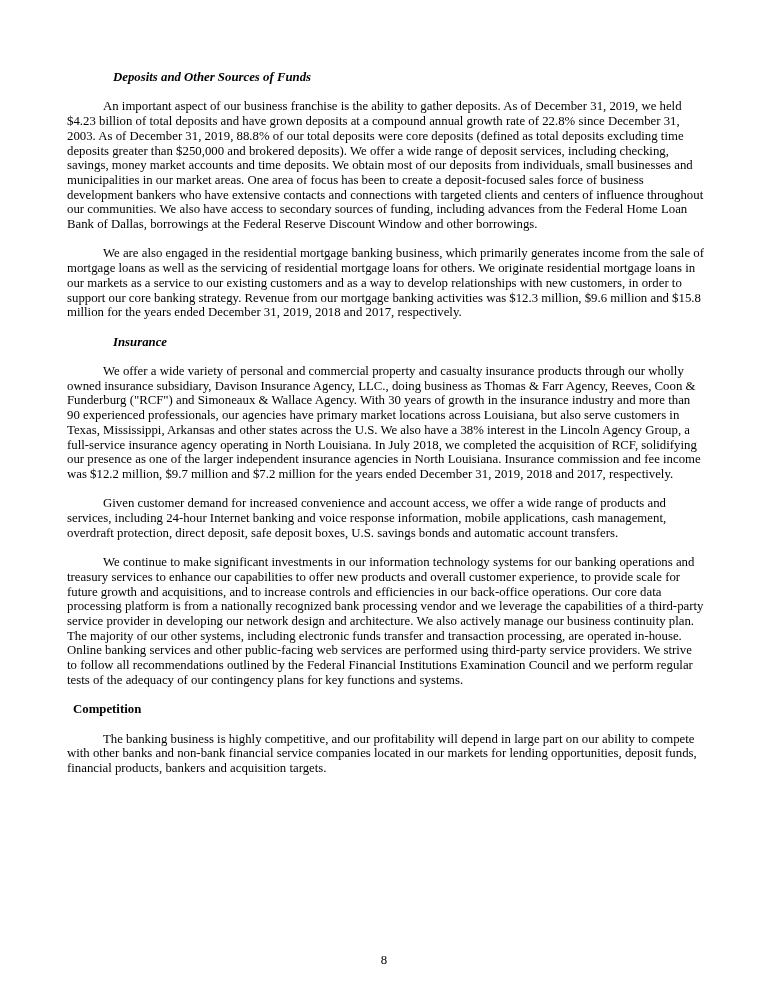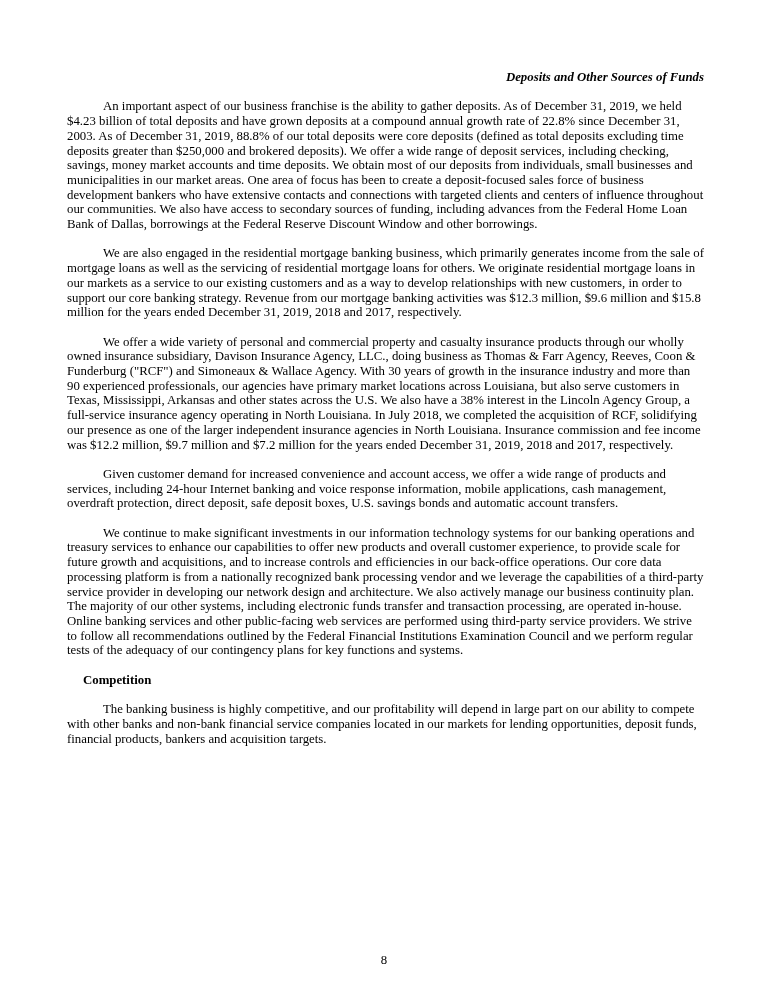--- a/index.html
+++ b/index.html
@@ -27,25 +27,24 @@
   }
   .doc-section h3 {
     font-size: 12.8px;
     line-height: 14.7px;
     margin: 14.7px 0;
     font-weight: bold;
   }
   .doc-section h3.sub-heading {
     font-style: italic;
     margin-left: 46px;
-    text-align: right;
   }
   .doc-section h3.main-heading {
     font-style: normal;
-    margin-left: 16px;
+    margin-left: 6px;
   }
   .doc-section:first-child h3 {
     margin-top: 0;
   }
   .doc-section p {
     margin: 14.7px 0;
     text-indent: 36px;
   }
   .footer {
     position: absolute;
@@ -66,20 +65,21 @@
     <div class="doc-section">
       <h3 class="sub-heading">Deposits and Other Sources of Funds</h3>
       <p>An important aspect of our business franchise is the ability to gather deposits. As of December 31, 2019, we held $4.23 billion of total deposits and have grown deposits at a compound annual growth rate of 22.8% since December 31, 2003. As of December 31, 2019, 88.8% of our total deposits were core deposits (defined as total deposits excluding time deposits greater than $250,000 and brokered deposits). We offer a wide range of deposit services, including checking, savings, money market accounts and time deposits. We obtain most of our deposits from individuals, small businesses and municipalities in our market areas. One area of focus has been to create a deposit-focused sales force of business development bankers who have extensive contacts and connections with targeted clients and centers of influence throughout our communities. We also have access to secondary sources of funding, including advances from the Federal Home Loan Bank of Dallas, borrowings at the Federal Reserve Discount Window and other borrowings.</p>
     </div>
 
     <div class="doc-section">
       <p>We are also engaged in the residential mortgage banking business, which primarily generates income from the sale of mortgage loans as well as the servicing of residential mortgage loans for others. We originate residential mortgage loans in our markets as a service to our existing customers and as a way to develop relationships with new customers, in order to support our core banking strategy. Revenue from our mortgage banking activities was $12.3 million, $9.6 million and $15.8 million for the years ended December 31, 2019, 2018 and 2017, respectively.</p>
     </div>
 
     <div class="doc-section">
+      <h3 class="sub-heading">Insurance</h3>
       <p>We offer a wide variety of personal and commercial property and casualty insurance products through our wholly owned insurance subsidiary, Davison Insurance Agency, LLC., doing business as Thomas &amp; Farr Agency, Reeves, Coon &amp; Funderburg ("RCF") and Simoneaux &amp; Wallace Agency. With 30 years of growth in the insurance industry and more than 90 experienced professionals, our agencies have primary market locations across Louisiana, but also serve customers in Texas, Mississippi, Arkansas and other states across the U.S. We also have a 38% interest in the Lincoln Agency Group, a full-service insurance agency operating in North Louisiana. In July 2018, we completed the acquisition of RCF, solidifying our presence as one of the larger independent insurance agencies in North Louisiana. Insurance commission and fee income was $12.2 million, $9.7 million and $7.2 million for the years ended December 31, 2019, 2018 and 2017, respectively.</p>
     </div>
 
     <div class="doc-section">
       <p>Given customer demand for increased convenience and account access, we offer a wide range of products and services, including 24-hour Internet banking and voice response information, mobile applications, cash management, overdraft protection, direct deposit, safe deposit boxes, U.S. savings bonds and automatic account transfers.</p>
     </div>
 
     <div class="doc-section">
       <p>We continue to make significant investments in our information technology systems for our banking operations and treasury services to enhance our capabilities to offer new products and overall customer experience, to provide scale for future growth and acquisitions, and to increase controls and efficiencies in our back-office operations. Our core data processing platform is from a nationally recognized bank processing vendor and we leverage the capabilities of a third-party service provider in developing our network design and architecture. We also actively manage our business continuity plan. The majority of our other systems, including electronic funds transfer and transaction processing, are operated in-house. Online banking services and other public-facing web services are performed using third-party service providers. We strive to follow all recommendations outlined by the Federal Financial Institutions Examination Council and we perform regular tests of the adequacy of our contingency plans for key functions and systems.</p>
     </div>

